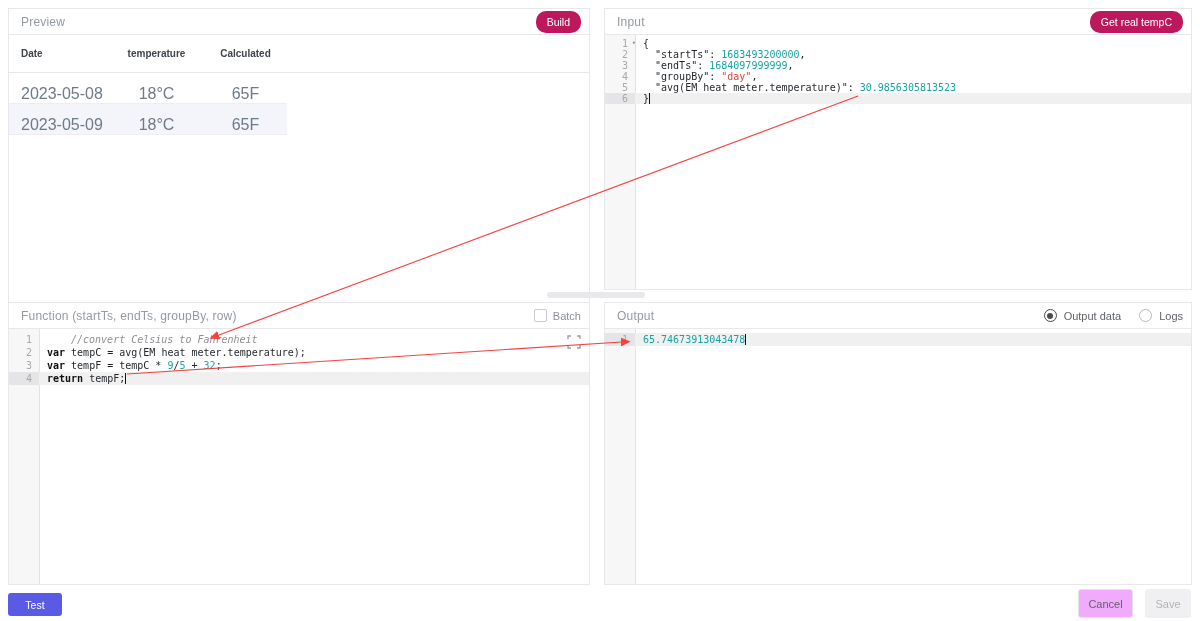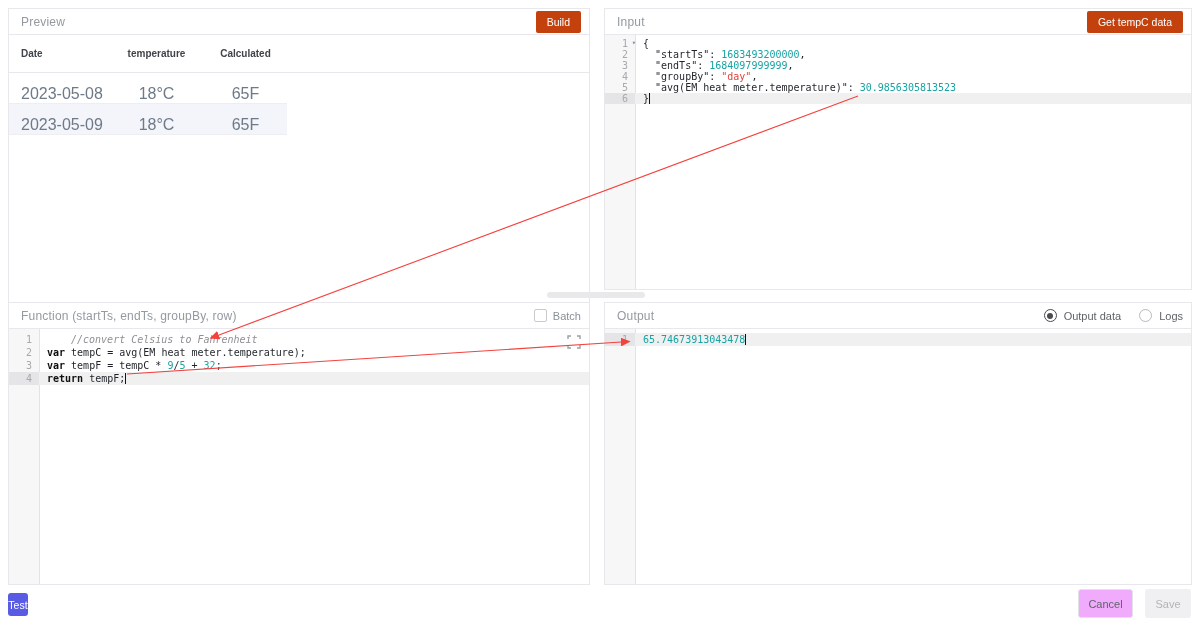--- a/index.html
+++ b/index.html
@@ -8,21 +8,21 @@
 
   .panel { position:absolute; background:#fff; border:1px solid #e8e8ec; }
   #panel-preview  { left:8px;   top:8px;   width:582px; height:314px; }
   #panel-input    { left:604px; top:8px;   width:588px; height:282px; }
   #panel-function { left:8px;   top:302px; width:582px; height:283px; }
   #panel-output   { left:604px; top:302px; width:588px; height:283px; }
 
   .panel-header { height:26px; border-bottom:1px solid #e8e8ec; display:flex; align-items:center; justify-content:space-between; padding:0 8px 0 12px; }
   .panel-title { font-size:12px; color:#939aa0; letter-spacing:.2px; }
 
-  .btn-primary { background:#c2410c; color:#fff; font-size:10.5px; border:none; border-radius:2px; padding:5px 11px; cursor:pointer; font-family:"Liberation Sans",sans-serif; }
+  .btn-primary { background:#be185d; color:#fff; font-size:10.5px; border:none; border-radius:10px; padding:5px 11px; cursor:pointer; font-family:"Liberation Sans",sans-serif; }
 
   
   .tbl-head { display:flex; height:38px; align-items:center; border-bottom:1px solid #e8e8ec; font-size:10px; font-weight:bold; color:#3f444a; }
   .tbl-body .trow { display:flex; height:31px; align-items:flex-end; width:278px; border-bottom:1px solid #ededf2; font-size:16px; color:#6d7a87; }
   .trow.selected { background:#f4f4fb; }
   .c0 { width:100px; padding-left:12px; }
   .c1 { width:95px; text-align:center; }
   .c2 { width:83px; text-align:center; }
 
   
@@ -52,21 +52,21 @@
   .radio-item { display:flex; align-items:center; gap:7px; cursor:pointer; }
   .radio { width:13px; height:13px; border-radius:50%; border:1.5px solid #b9b9be; position:relative; background:#fff; }
   .radio.on { border-color:#4a4a4f; }
   .radio.on::after { content:""; position:absolute; left:2.5px; top:2.5px; width:6px; height:6px; border-radius:50%; background:#4a4a4f; }
 
   .splitter { position:absolute; left:547px; top:292px; width:98px; height:6px; border-radius:3px; background:#e9e9ec; cursor:row-resize; }
 
   .fullscreen-btn { position:absolute; right:8px; top:32px; width:14px; height:14px; cursor:pointer; }
 
   
-  #btn-test   { position:absolute; left:8px;    top:593px; width:20px;  height:23px; background:#5a5be4; color:#fff; border:none; border-radius:3px; font-size:10.5px; cursor:pointer; }
+  #btn-test   { position:absolute; left:8px;    top:593px; width:54px;  height:23px; background:#5a5be4; color:#fff; border:none; border-radius:3px; font-size:10.5px; cursor:pointer; }
   #btn-cancel { position:absolute; left:1078px; top:589px; width:55px;  height:29px; background:#f0abfc; color:#5f6368; border:1px solid #e3e3e7; border-radius:3px; font-size:11px; cursor:pointer; }
   #btn-save   { position:absolute; left:1145px; top:589px; width:46px;  height:29px; background:#f0f0f2; color:#b4b4b8; border:none; border-radius:3px; font-size:11px; cursor:default; }
 
   .arrow-layer { position:absolute; left:0; top:0; width:1200px; height:621px; pointer-events:none; z-index:50; }
 </style>
 </head>
 <body>
 
 <div class="page">
 
@@ -92,21 +92,21 @@
             <span class="c1">18°C</span>
             <span class="c2">65F</span>
           </div>
         </div>
     </div>
   </div>
 
   <div class="panel" id="panel-input">
     <div class="panel-header">
       <span class="panel-title">Input</span>
-      <button class="btn-primary">Get tempC data</button>
+      <button class="btn-primary">Get real tempC</button>
     </div>
     <div class="editor lh11" style="padding-top:3px;">
       <div class="gutter-bg"></div>
       <div class="gutter-rule"></div>
       <div class="lines">
           <div class="cm-line">
             <span class="gutter-cell">1<span class="fold">▾</span></span>
             <span class="code-cell"><span class="tok-plain">{</span></span>
           </div>
           <div class="cm-line">

